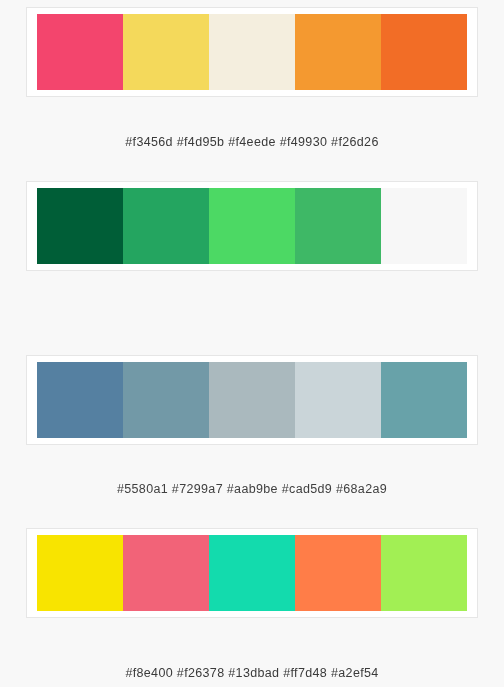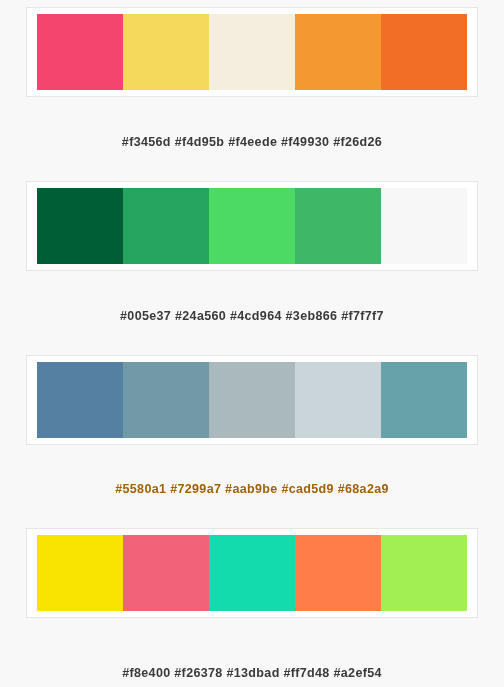--- a/index.html
+++ b/index.html
@@ -16,21 +16,20 @@
   .page {
     width: 504px;
     height: 687px;
     position: relative;
     background: #f8f8f8;
   }
   .palette-block {
     position: absolute;
     left: 0;
     width: 504px;
-    font-weight: bold;
   }
   .palette-card {
     margin: 0 26px;
     background: #ffffff;
     border: 1px solid #e6e6e6;
     padding: 6px 10px 6px 10px;
     box-sizing: border-box;
     box-shadow: 0 0 0 1px rgba(255,255,255,0.9) inset;
   }
   .swatch-strip {
@@ -76,34 +75,33 @@
   <div class="palette-block" style="top:181px;">
     <div class="palette-card" style="background: rgb(255, 255, 255); border-color: rgb(230, 230, 230);">
       <div class="swatch-strip">
         <span class="swatch" title="#005e37" style="background-color: rgb(0, 94, 55);"></span>
         <span class="swatch" title="#24a560" style="background-color: rgb(36, 165, 96);"></span>
         <span class="swatch" title="#4cd964" style="background-color: rgb(76, 217, 100);"></span>
         <span class="swatch" title="#3eb866" style="background-color: rgb(62, 184, 102);"></span>
         <span class="swatch" title="#f7f7f7" style="background-color: rgb(247, 247, 247);"></span>
       </div>
     </div>
-    <div class="palette-caption" style="margin-top: 38px; color: rgb(58, 58, 58);">#005e37 #24a560 #4cd964 #3eb866 #f7f7f7</div>
   </div>
 
   <div class="palette-block" style="top:355px;">
     <div class="palette-card" style="background: rgb(255, 255, 255); border-color: rgb(230, 230, 230);">
       <div class="swatch-strip">
         <span class="swatch" title="#5580a1" style="background-color: rgb(85, 128, 161);"></span>
         <span class="swatch" title="#7299a7" style="background-color: rgb(114, 153, 167);"></span>
         <span class="swatch" title="#aab9be" style="background-color: rgb(170, 185, 190);"></span>
         <span class="swatch" title="#cad5d9" style="background-color: rgb(202, 213, 217);"></span>
         <span class="swatch" title="#68a2a9" style="background-color: rgb(104, 162, 169);"></span>
       </div>
     </div>
-    <div class="palette-caption" style="margin-top: 37px; color: #a16207;">#5580a1 #7299a7 #aab9be #cad5d9 #68a2a9</div>
+    <div class="palette-caption" style="margin-top: 37px; color: #404040;">#5580a1 #7299a7 #aab9be #cad5d9 #68a2a9</div>
   </div>
 
   <div class="palette-block" style="top:528px;">
     <div class="palette-card" style="background: rgb(255, 255, 255); border-color: rgb(230, 230, 230);">
       <div class="swatch-strip">
         <span class="swatch" title="#f8e400" style="background-color: rgb(248, 228, 0);"></span>
         <span class="swatch" title="#f26378" style="background-color: rgb(242, 99, 120);"></span>
         <span class="swatch" title="#13dbad" style="background-color: rgb(19, 219, 173);"></span>
         <span class="swatch" title="#ff7d48" style="background-color: rgb(255, 125, 72);"></span>
         <span class="swatch" title="#a2ef54" style="background-color: rgb(162, 239, 84);"></span>

